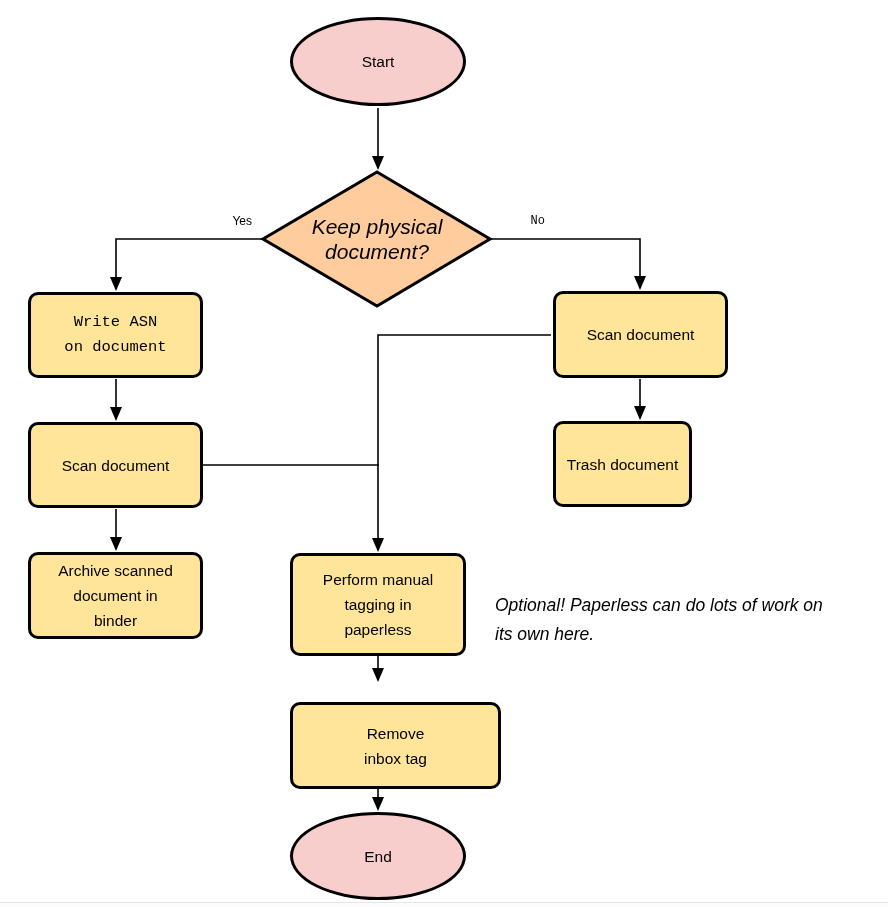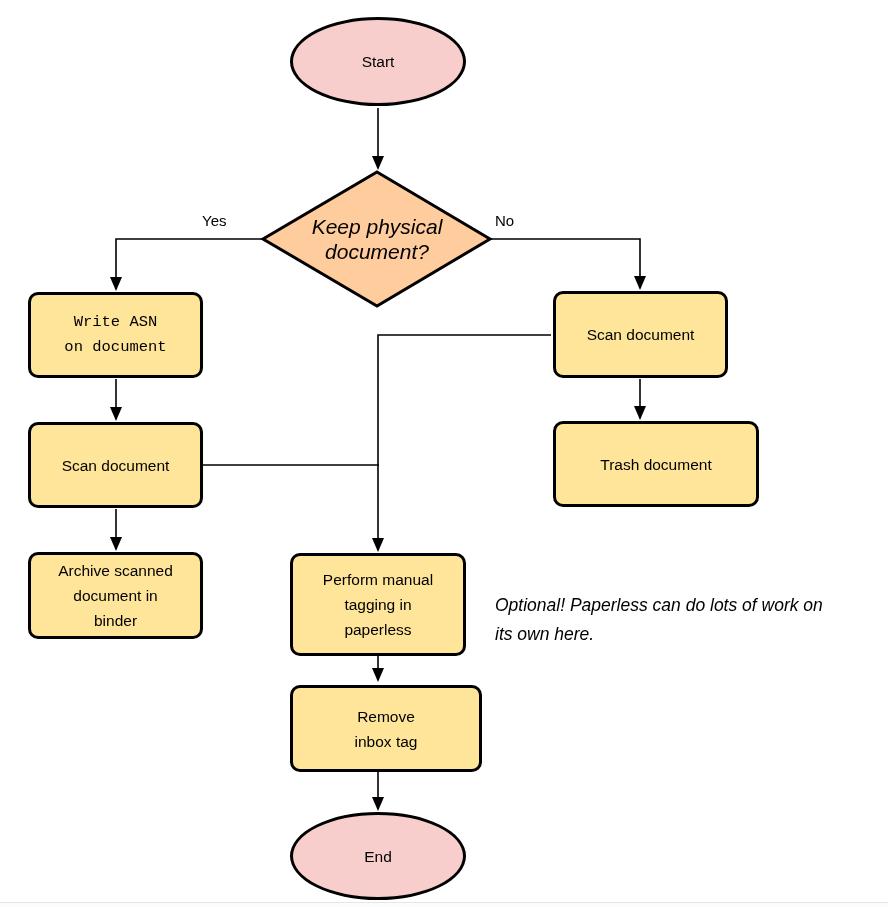--- a/index.html
+++ b/index.html
@@ -19,21 +19,21 @@
   .node{
     position:absolute;display:flex;align-items:center;justify-content:center;
     text-align:center;font-size:15.5px;line-height:25px;box-sizing:border-box;
   }
   .process{background:var(--process-fill);border:3px solid var(--stroke);border-radius:10px;}
   .terminal{background:var(--terminal-fill);border:3px solid var(--stroke);border-radius:50%;}
   .decision-label{
     position:absolute;text-align:center;font-size:21px;line-height:25px;font-style:italic;
   }
   .edge-label{
-    position:absolute;font-size:15px;line-height:18px;text-align:left;
+    position:absolute;font-size:12px;line-height:18px;text-align:right;
   }
   .annotation{
     position:absolute;font-style:italic;font-size:17.5px;line-height:29px;text-align:left;margin-left:13px;
   }
   .bottom-rule{position:absolute;left:0;top:902px;width:888px;height:1px;background:#e6e6e6;}
   .bottom-strip{position:absolute;left:0;top:903px;width:888px;height:4px;background:#fcfcfc;}
 </style>
 </head>
 <body>
 
@@ -64,47 +64,47 @@
     <span>End</span>
   </div>
 
   <div class="node terminal" style="left:290px;top:17px;width:176px;height:89px;">
     <span>Start</span>
   </div>
 
   <div class="decision-label" style="left:277px;top:214px;width:200px;">Keep physical<br>document?</div>
 
   <div class="edge-label" style="left:202px;top:212px;width:50px;">Yes</div>
-  <div class="edge-label" style="left:495px;top:212px;width:50px;">No</div>
+  <div class="edge-label" style="left:495px;top:212px;width:50px;font-family:Liberation Mono, monospace;">No</div>
 
   <div class="node process" style="left:28px;top:292px;width:175px;height:86px;font-family:Liberation Mono, monospace;">
     <span>Write ASN<br>on document</span>
   </div>
 
   <div class="node process" style="left:28px;top:422px;width:175px;height:86px;">
     <span>Scan document</span>
   </div>
 
   <div class="node process" style="left:28px;top:552px;width:175px;height:87px;">
     <span>Archive scanned<br>document in<br>binder</span>
   </div>
 
   <div class="node process" style="left:553px;top:291px;width:175px;height:87px;">
     <span>Scan document</span>
   </div>
 
-  <div class="node process" style="left:553px;top:421px;width:206px;height:86px;">
+  <div class="node process" style="left:553px;top:421px;width:139px;height:86px;">
     <span>Trash document</span>
   </div>
 
   <div class="node process" style="left:290px;top:553px;width:176px;height:103px;">
     <span>Perform manual<br>tagging in<br>paperless</span>
   </div>
 
-  <div class="node process" style="left:290px;top:685px;width:192px;height:87px;">
+  <div class="node process" style="left:290px;top:702px;width:211px;height:87px;">
     <span>Remove<br>inbox tag</span>
   </div>
 
   <div class="annotation" style="left:482px;top:591px;width:406px;">Optional! Paperless can do lots of work on<br>its own here.</div>
 
   <div class="bottom-rule"></div>
   <div class="bottom-strip"></div>
 </div>
 
 </body></html>

